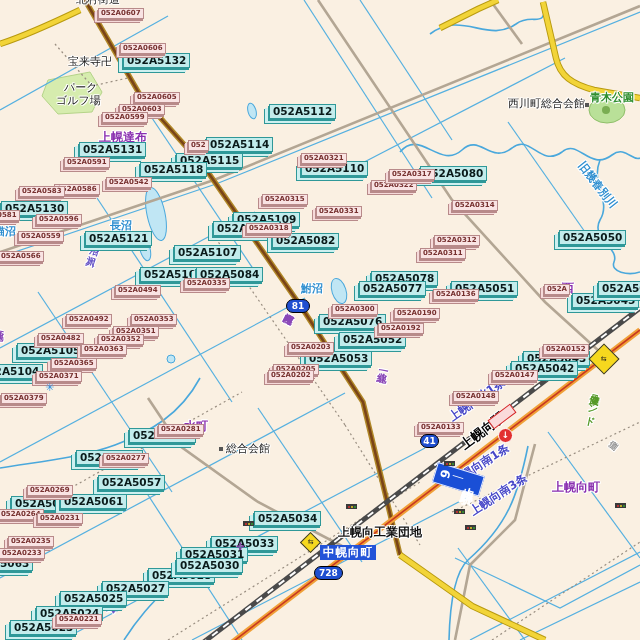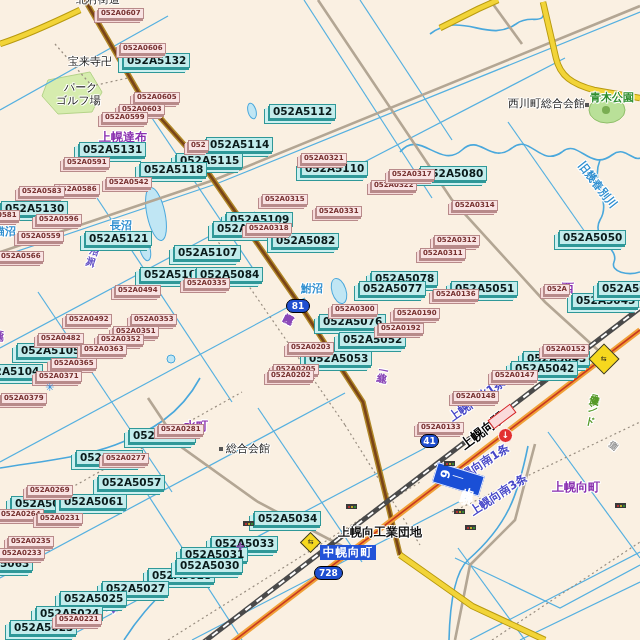--- a/index.html
+++ b/index.html
@@ -152,21 +152,21 @@
   <div id="labels">
       <div class="lbl cyan" style="left: 123px; top: 53px;">052A5132</div>
       <div class="lbl cyan" style="left: 269px; top: 104px;">052A5112</div>
       <div class="lbl cyan" style="left: 206px; top: 137px;">052A5114</div>
       <div class="lbl cyan" style="left: 79px; top: 142px;">052A5131</div>
       <div class="lbl cyan" style="left: 176px; top: 153px;">052A5115</div>
       <div class="lbl cyan" style="left: 140px; top: 162px;">052A5118</div>
       <div class="lbl cyan" style="left: 85px; top: 186px; margin-top: 45px;">052A5121</div>
       <div class="lbl cyan" style="left: 1px; top: 201px;">052A5130</div>
       <div class="lbl cyan" style="left: 301px; top: 161px;">052A5110</div>
-      <div class="lbl cyan" style="left: 226px; top: 212px;">052A5109</div>
+      <div class="lbl cyan" style="left: 233px; top: 212px;">052A5109</div>
       <div class="lbl cyan" style="left: 213px; top: 221px;">052A5108</div>
       <div class="lbl cyan" style="left: 272px; top: 233px;">052A5082</div>
       <div class="lbl cyan" style="left: 420px; top: 166px;">052A5080</div>
       <div class="lbl cyan" style="left: 174px; top: 245px;">052A5107</div>
       <div class="lbl cyan" style="left: 140px; top: 267px;">052A5106</div>
       <div class="lbl cyan" style="left: 196px; top: 267px;">052A5084</div>
       <div class="lbl cyan" style="left: 17px; top: 343px;">052A5105</div>
       <div class="lbl cyan" style="left: -24px; top: 364px;">052A5104</div>
       <div class="lbl cyan" style="left: 371px; top: 271px;">052A5078</div>
       <div class="lbl cyan" style="left: 359px; top: 281px;">052A5077</div>

